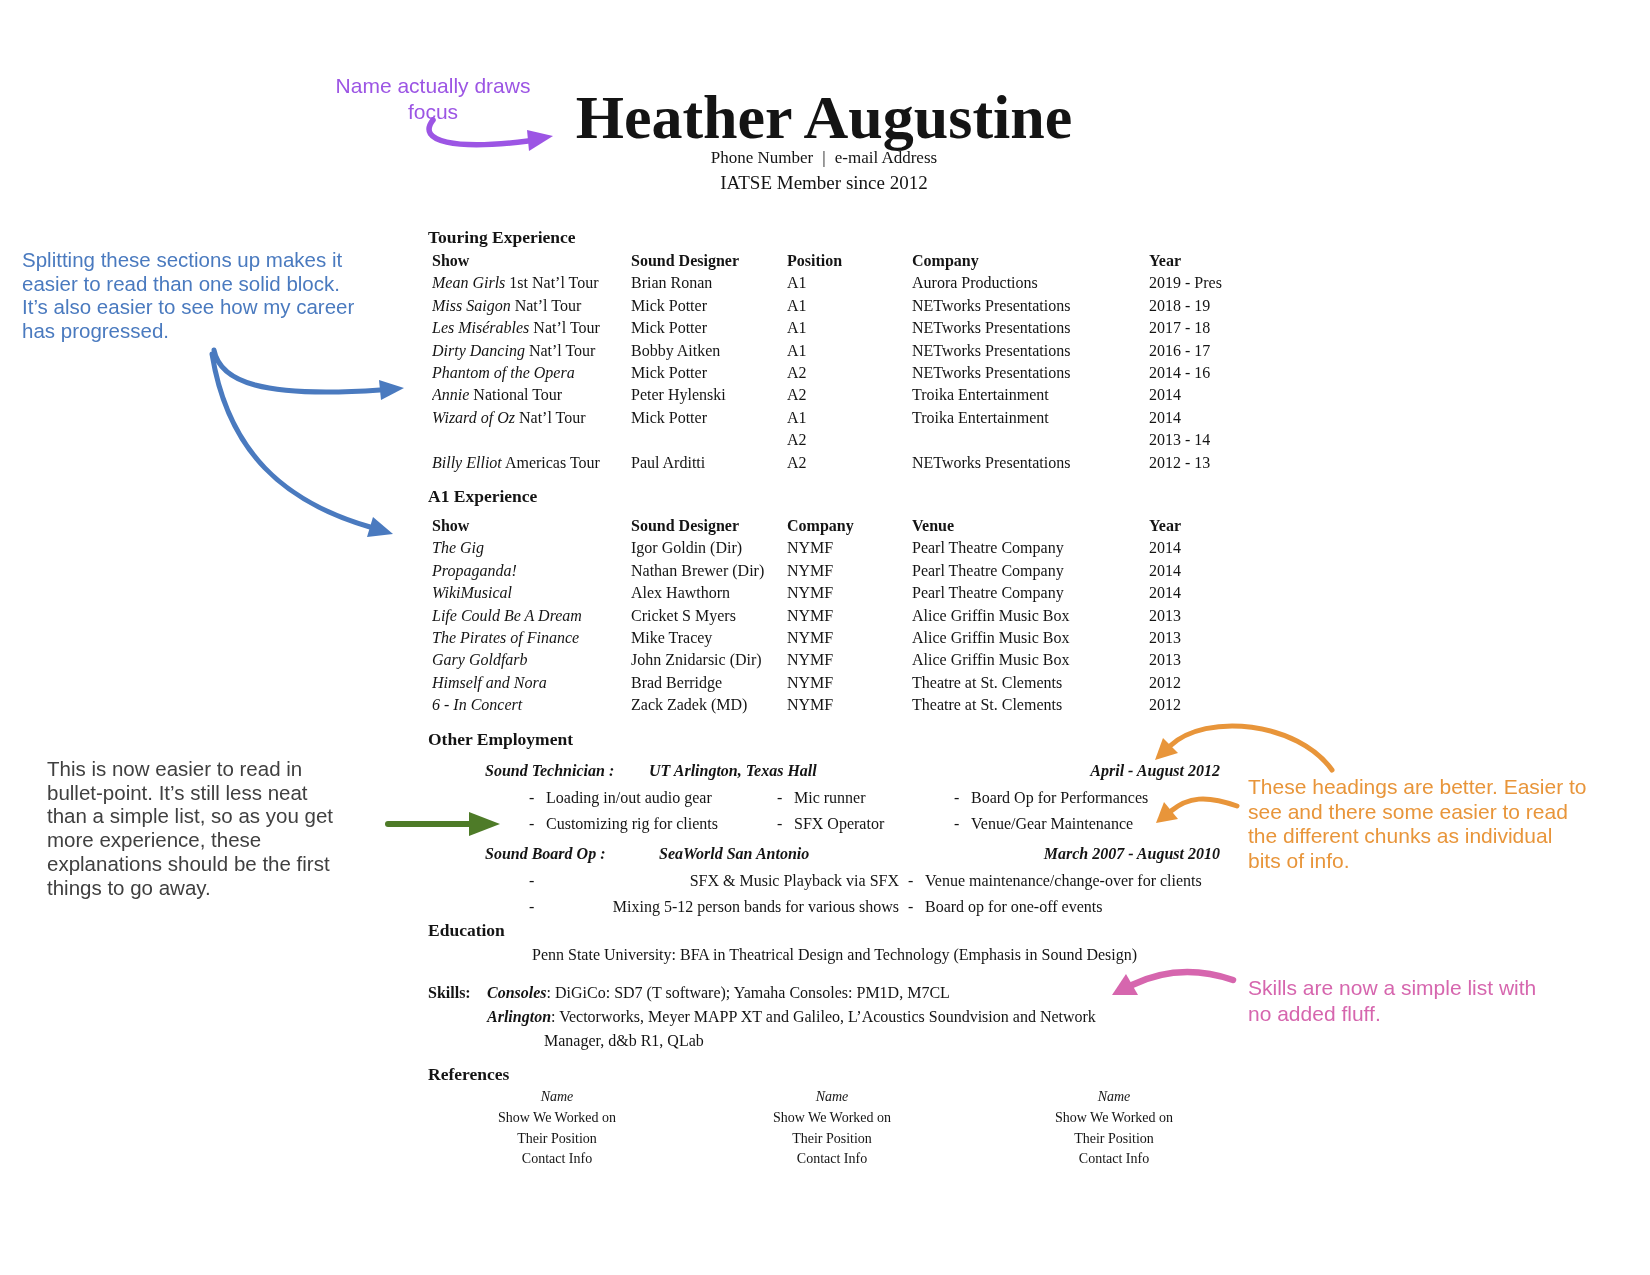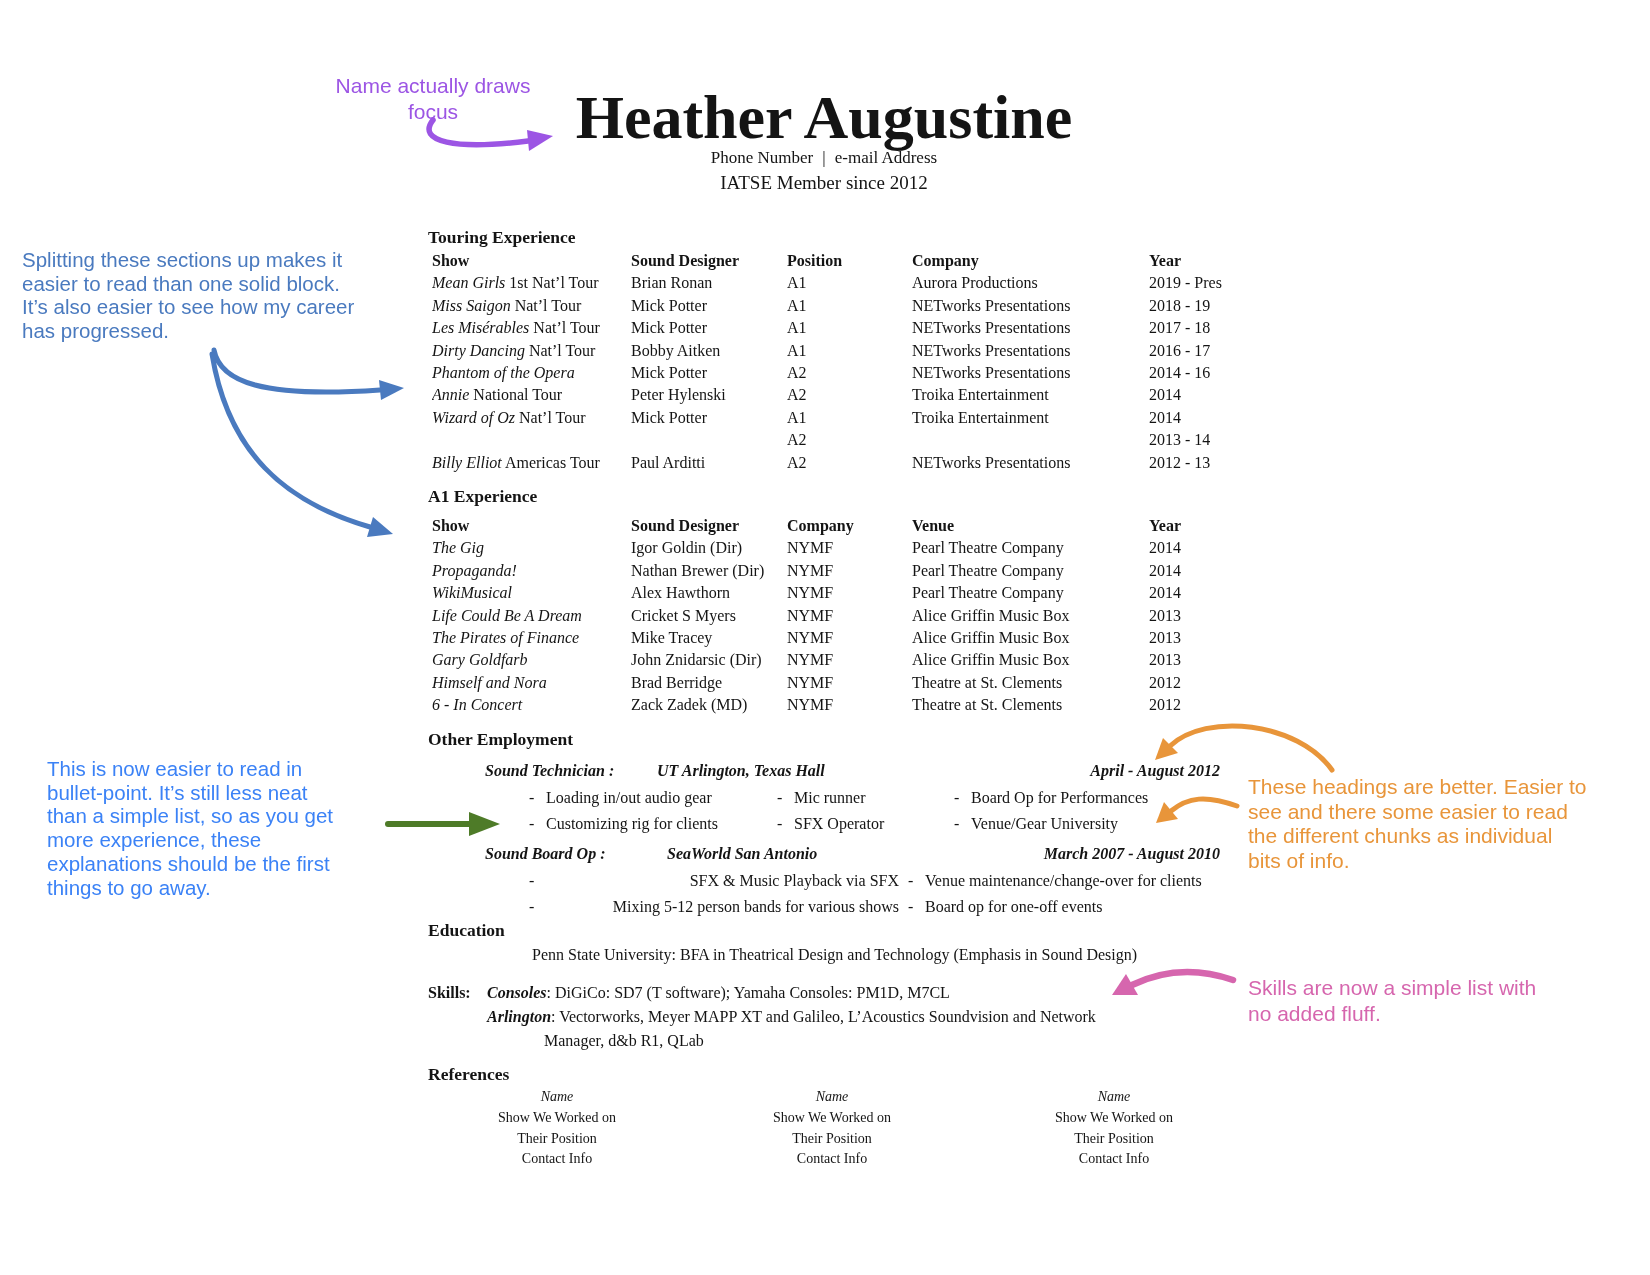--- a/index.html
+++ b/index.html
@@ -1,41 +1,41 @@
 <!DOCTYPE html>
 <html><head>
 <meta charset="utf-8">
 <style>
   html,body{margin:0;padding:0;}
   body{width:1650px;height:1275px;position:relative;background:#ffffff;
        font-family:"Liberation Serif",serif;color:#141414;overflow:hidden;}
   .abs{position:absolute;}
   
   .note{font-family:"Liberation Sans",sans-serif;font-size:21px;line-height:24.5px;}
-  .c-purple{color:#9c55e4;} .c-blue{color:#4a7abf;} .c-green{color:#3b82f6;}
+  .c-purple{color:#9c55e4;} .c-blue{color:#4a7abf;} .c-green{color:#404040;}
   .c-orange{color:#e8953a;} .c-pink{color:#d666ae;}
   
   #hdr{left:428px;top:0;width:792px;text-align:center;}
   #name{position:absolute;top:82px;left:0;width:100%;font-size:62px;font-weight:bold;letter-spacing:0px;}
   #contact{position:absolute;top:148px;left:0;width:100%;font-size:17px;}
   #contact .sep{margin:0 9px;}
   #member{position:absolute;top:172px;left:0;width:100%;font-size:19px;}
   
   #resume{left:428px;top:0;width:792px;height:995px;}
   .h{position:absolute;left:0;font-size:17.5px;font-weight:bold;}
   .tbl{position:absolute;left:4px;width:792px;}
   .tr{display:grid;grid-template-columns:199px 156px 125px 237px 75px;height:22.4px;
       line-height:22.4px;font-size:16px;}
   .tr.head{font-weight:bold;}
   .it{font-style:italic;}
   .td{overflow:hidden;white-space:nowrap;}
   
   .jobline{position:absolute;left:0;width:792px;height:22px;line-height:22px;font-size:16px;}
   .jobline .jt{position:absolute;left:57px;font-weight:bold;font-style:italic;}
-  .jobline .jo{font-weight:bold;font-style:italic;margin-left:8px;}
+  .jobline .jo{font-weight:bold;font-style:italic;}
   .jobline .jd{position:absolute;right:0;font-weight:bold;font-style:italic;}
   .j1 .jo{position:absolute;left:221px;} .j2 .jo{position:absolute;left:231px;}
   .bullets{position:absolute;left:0;width:792px;height:54px;}
   .bcol{position:absolute;top:0;}
   .bitem{position:relative;padding-left:17px;line-height:25.5px;font-size:16px;white-space:nowrap;}
   .bitem::before{content:"-";position:absolute;left:0;}
   .edu-line{position:absolute;left:57px;font-size:16px;margin-left:47px;}
   
   .sk{position:absolute;left:0;width:792px;font-size:16px;line-height:24px;}
   .sk .lbl{position:absolute;left:0;font-weight:bold;}
@@ -265,21 +265,21 @@
     <div class="bcol" style="left:101px;width:245px;">
       <div class="bitem">Loading in/out audio gear</div>
       <div class="bitem">Customizing rig for clients</div>
     </div>
     <div class="bcol" style="left:349px;width:172px;">
       <div class="bitem">Mic runner</div>
       <div class="bitem">SFX Operator</div>
     </div>
     <div class="bcol" style="left:526px;width:266px;">
       <div class="bitem">Board Op for Performances</div>
-      <div class="bitem">Venue/Gear University</div>
+      <div class="bitem">Venue/Gear Maintenance</div>
     </div>
   </div>
 
   <div class="jobline j2" style="top:843px;">
     <span class="jt">Sound Board Op :</span>
     <span class="jo">SeaWorld San Antonio</span>
     <span class="jd">March 2007 - August 2010</span>
   </div>
   <div class="bullets" style="top:868px;">
     <div class="bcol" style="left:101px;width:370px;text-align:right;">

